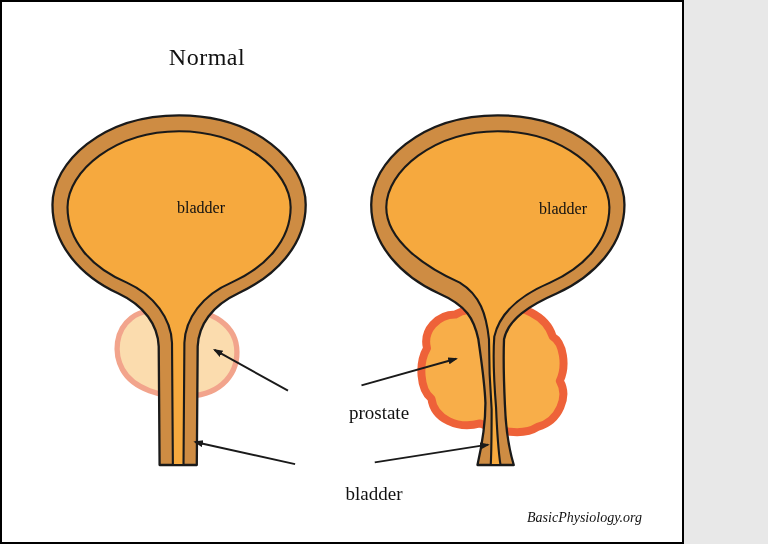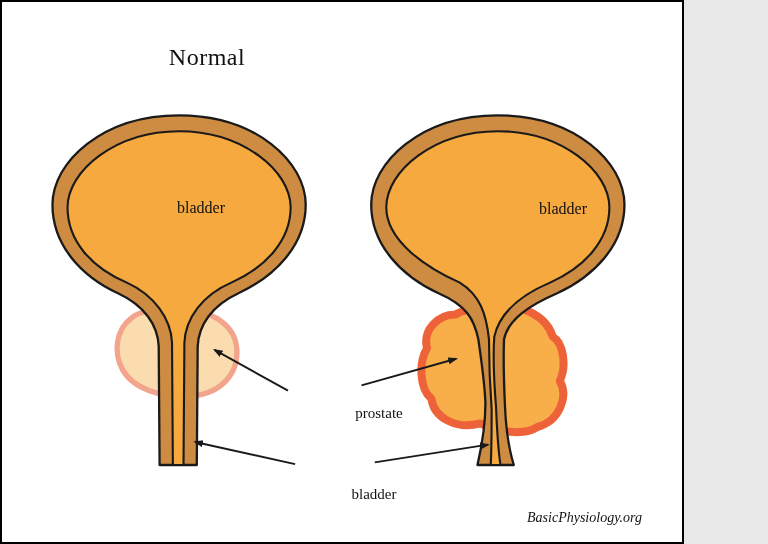--- a/index.html
+++ b/index.html
@@ -15,21 +15,21 @@
   .layer{position:absolute;left:0;top:0;width:100%;height:100%;}
   .lbl{
     position:absolute;
     transform:translate(-50%,-50%);
     color:#111111;
     white-space:nowrap;
     user-select:none;
   }
   .title{font-size:24px;letter-spacing:0.5px;}
   .organ{font-size:16px;}
-  .pointer{font-size:15px;text-align:right;}
+  .pointer{font-size:19px;text-align:right;}
   .attr{
     position:absolute;
     right:40px;top:508px;
     font-size:14px;
     font-style:italic;
     color:#111111;
   }
 </style>
 </head>
 <body>

